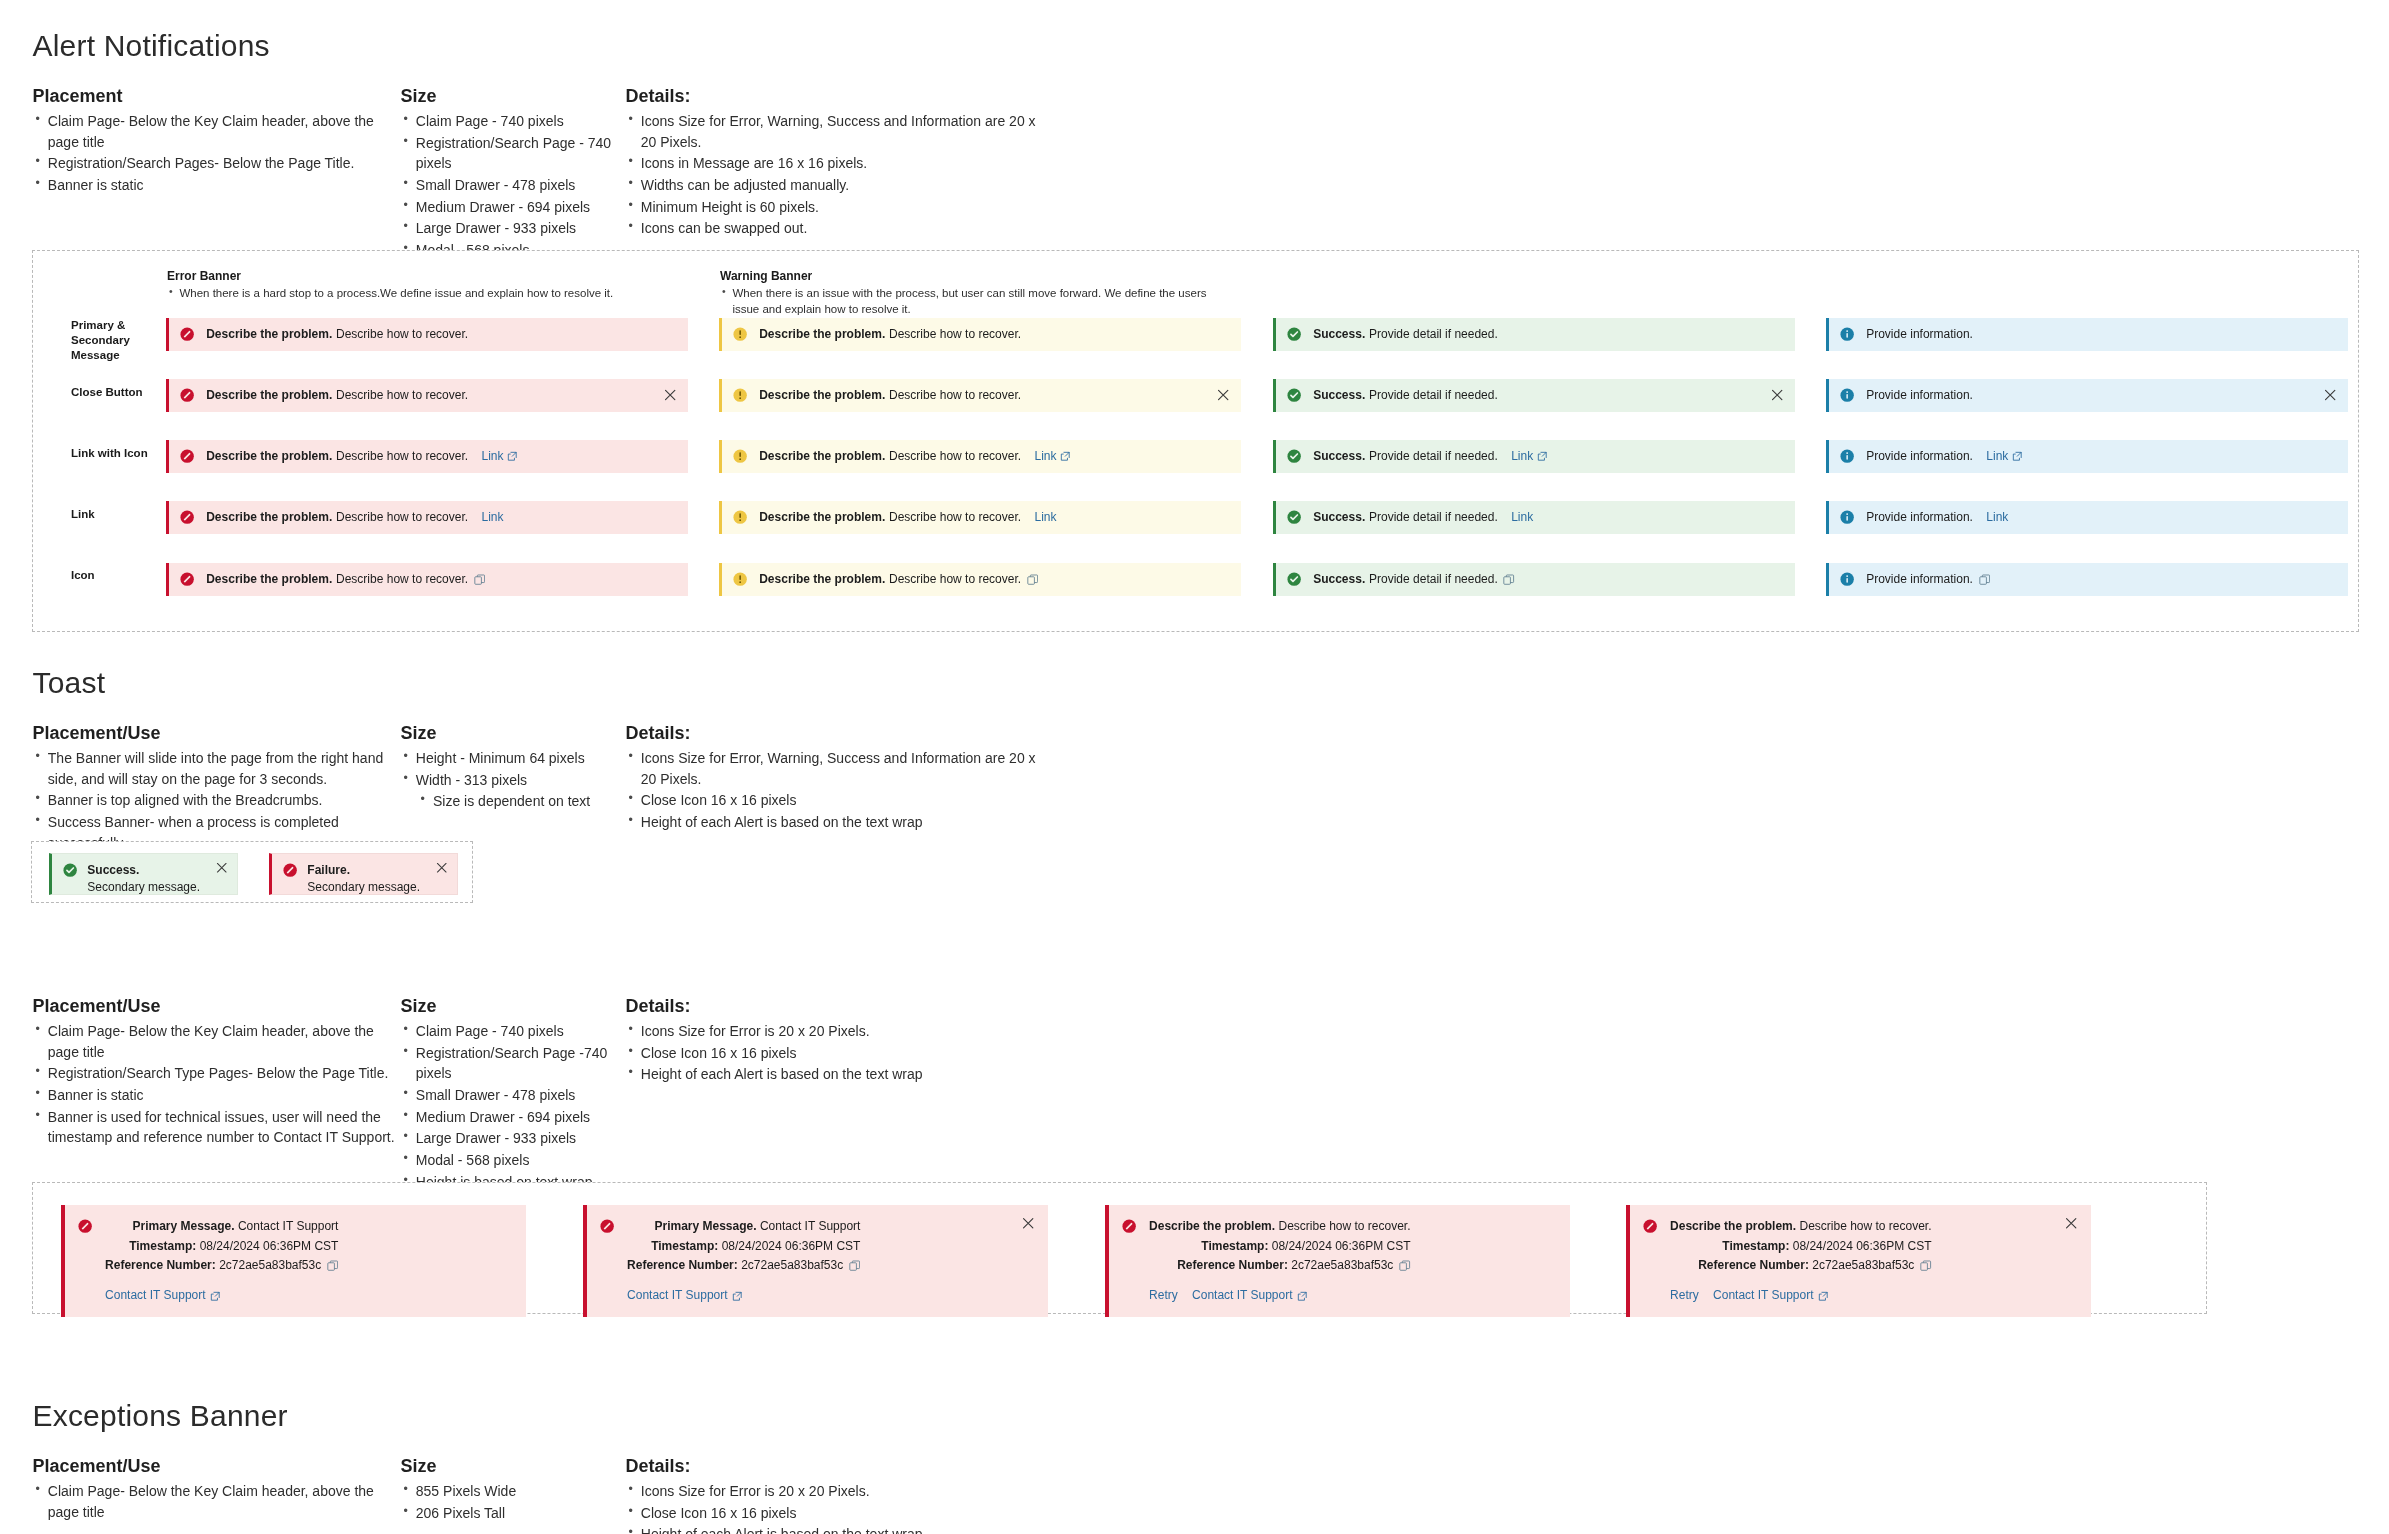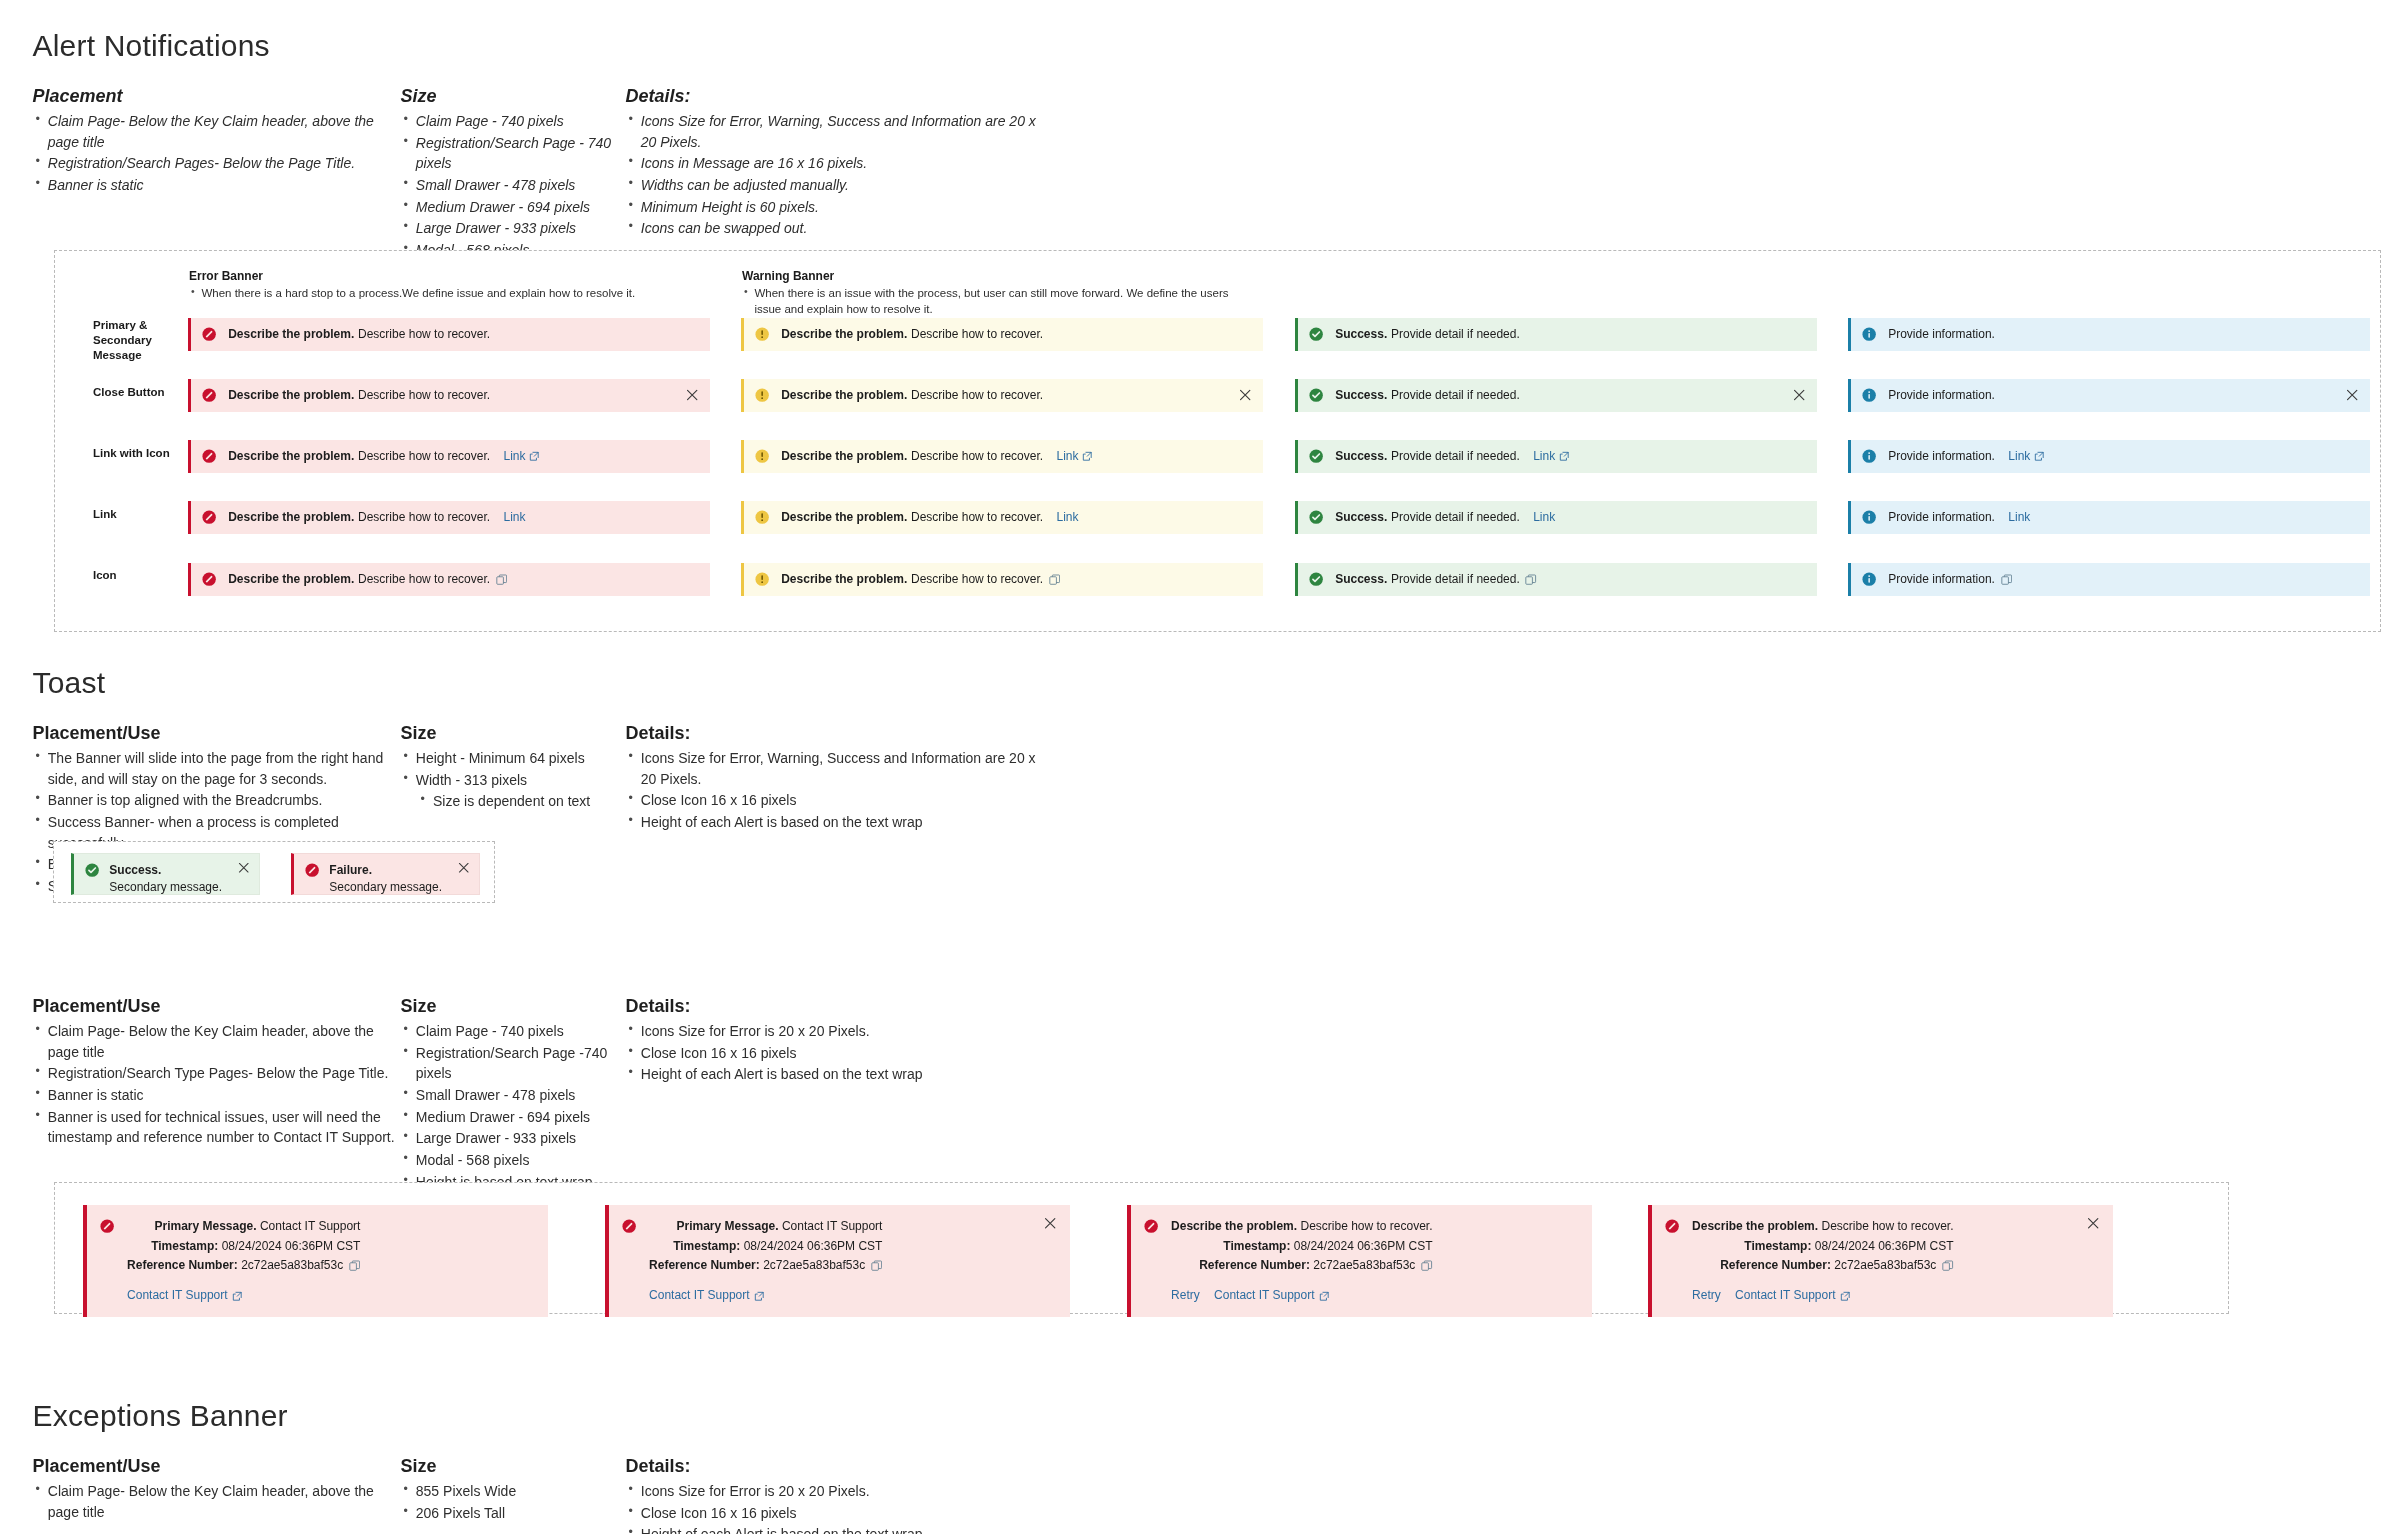--- a/index.html
+++ b/index.html
@@ -33,21 +33,20 @@
   }
   ul.spec li.sub { padding-left: 32.5px; }
   ul.spec li.sub::before { left: 20px; }
 
   .cols { display: flex; }
 
   
   .dashed-box {
     border: 1.4px dashed #b9b9b9;
     background: #fff;
-    margin-left: 22px;
   }
 
   
   .banner-col-head { font-size: 12px; font-weight: 700; color: #1a1a1a; }
   .banner-col-desc {
     list-style: none; margin-top: 1.9px;
   }
   .banner-col-desc li {
     position: relative; padding-left: 12.4px;
     font-size: 11.5px; line-height: 1.42; color: #2e2e2e;
@@ -125,21 +124,21 @@
 
   svg { display: block; }
 </style>
 </head>
 <body>
 
 <div class="page">
 
   <div style="position:absolute;left:32.5px;top:29px;">
     <div class="section-title">Alert Notifications</div>
-    <div class="cols" style="margin-top:23px;font-style:italic;">
+    <div class="cols" style="margin-top:23px;">
       <div style="width:368px;">
         <div class="col-head">Placement</div>
         <ul class="spec">
           <li>Claim Page- Below the Key Claim header, above the page title</li>
           <li>Registration/Search Pages- Below the Page Title.</li>
           <li>Banner is static</li>
         </ul>
       </div>
       <div style="width:225px;">
         <div class="col-head">Size</div>

